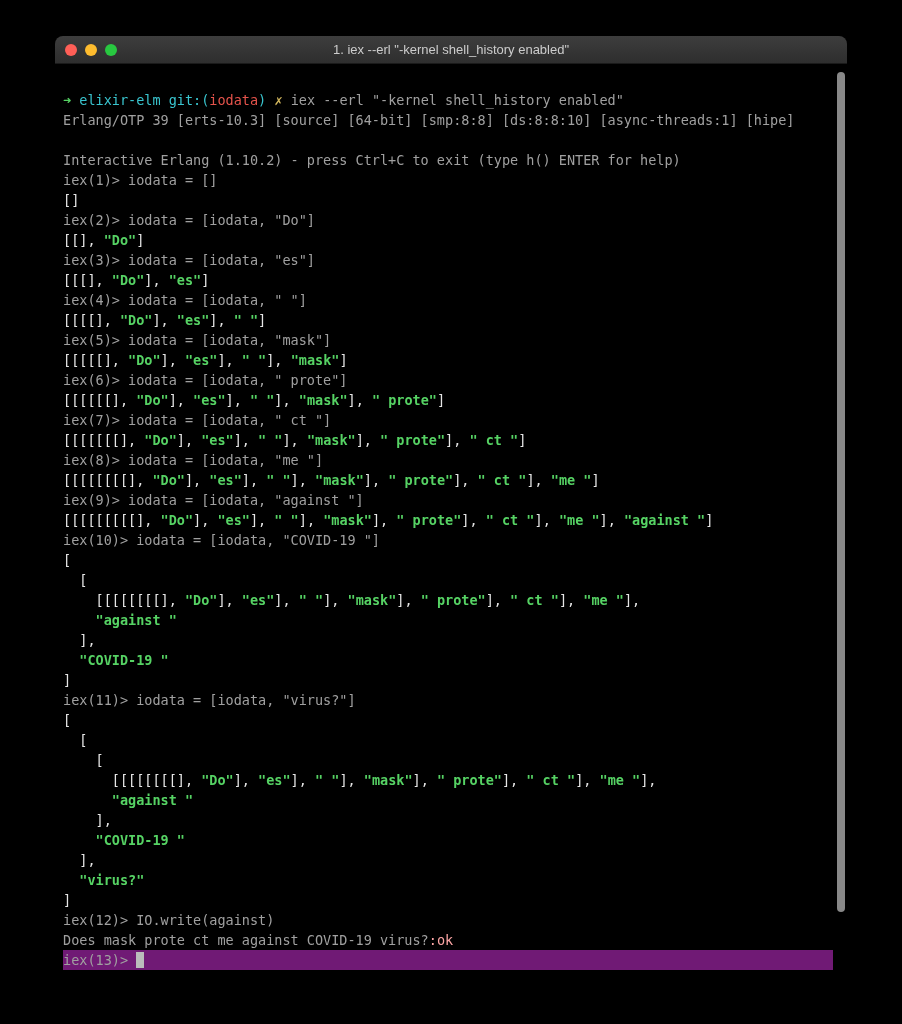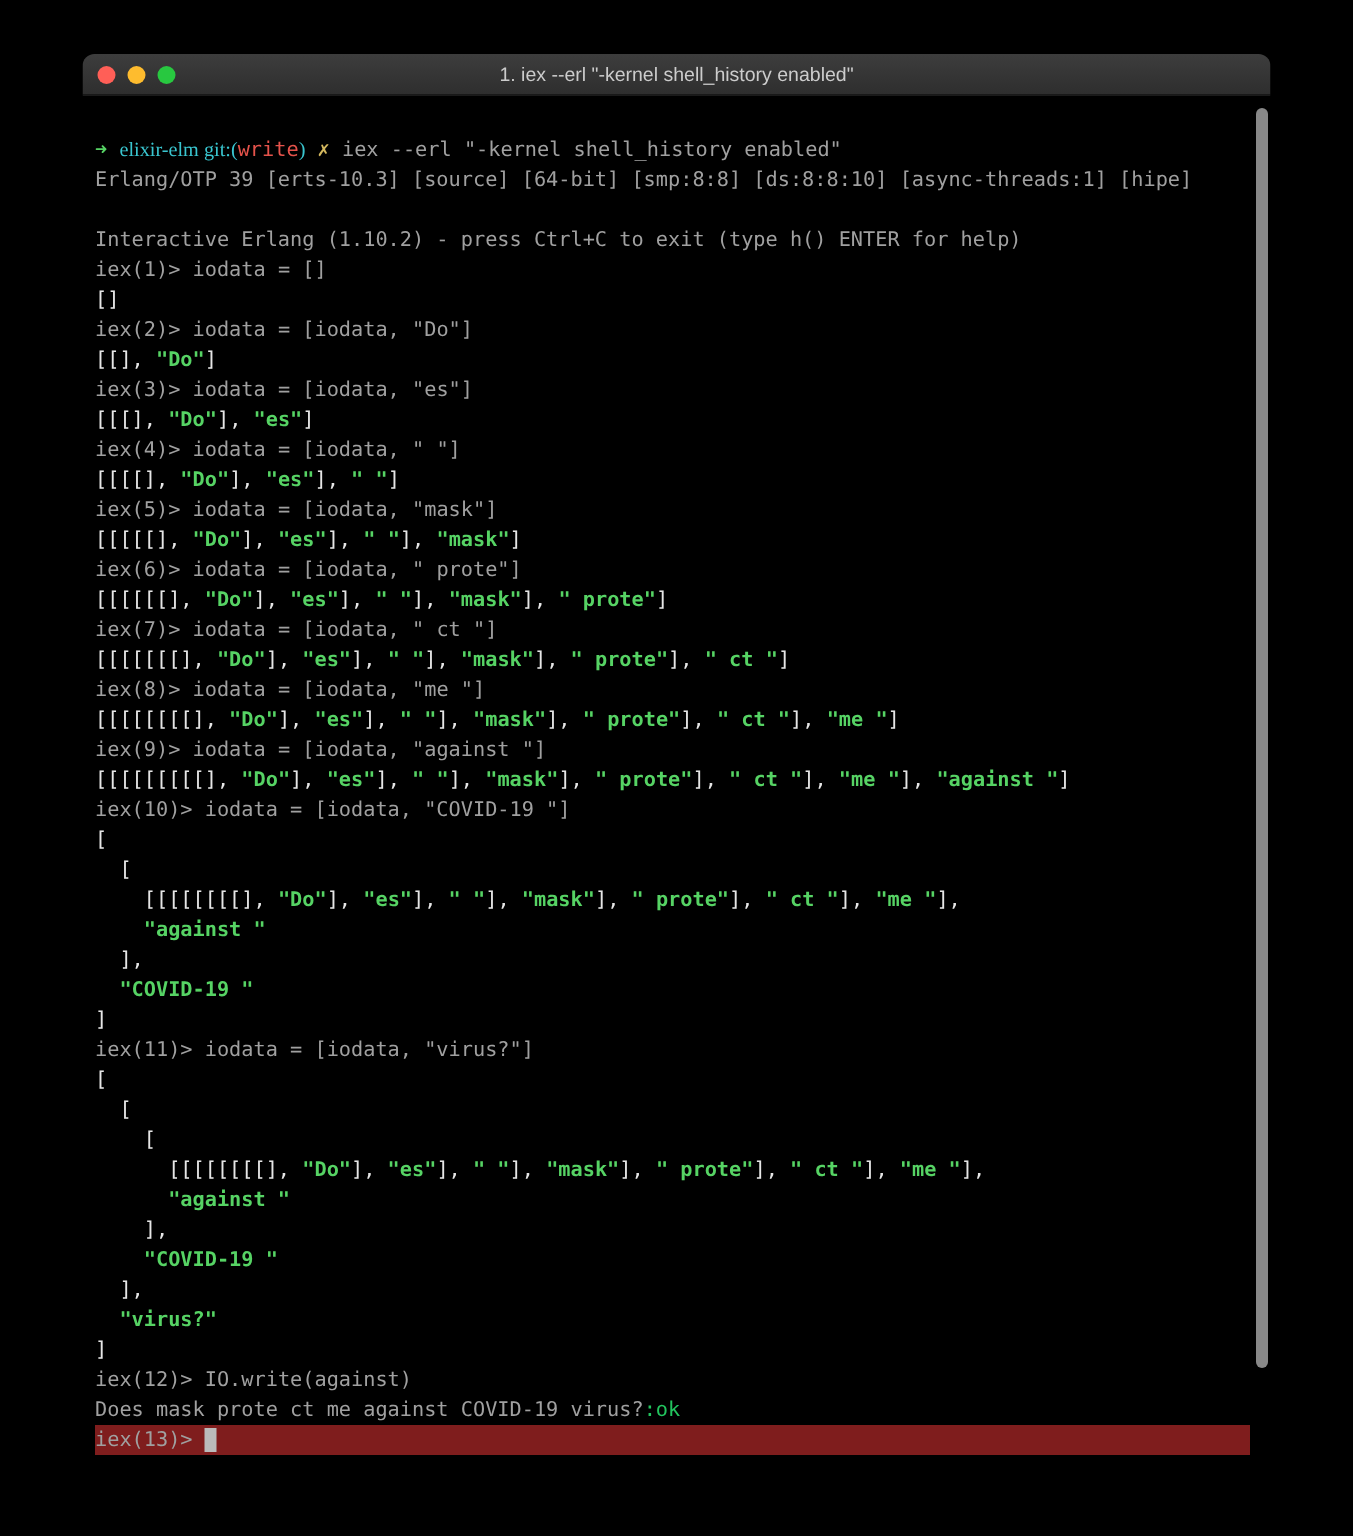--- a/index.html
+++ b/index.html
@@ -69,28 +69,28 @@
   .scroll-thumb {
     position: absolute;
     right: 0;
     width: 8px;
     top: 0;
     bottom: 0;
     background: #888;
     border-radius: 4px;
   }
   .g { color: #56d364; font-weight: bold; }
-  .gn { color: #22c55e; margin-top: 16px; }
-  .c { color: #39c5cf; font-family: Liberation Serif, serif; }
+  .gn { color: #fca5a5; margin-top: 16px; }
+  .c { color: #39c5cf; }
   .y { color: #d4b85e; }
   .r { color: #e5534b; }
   .w { color: #e6e6e6; }
   .p { color: #a0a0a0; }
   .activeline {
-    background: #7f1d1d;
+    background: #701a75;
     display: inline-block;
     width: calc(100% - 6px);
   }
   .cursor {
     background: #bbb;
     display: inline-block;
     width: 8px;
     height: 16px;
     vertical-align: text-bottom;
   }
@@ -102,21 +102,21 @@
   <div class="titlebar">
     <div class="traffic-lights">
       <div class="light red"></div>
       <div class="light yellow"></div>
       <div class="light green"></div>
     </div>
     <div class="title">1. iex --erl "-kernel shell_history enabled"</div>
   </div>
 
   <div class="terminal">
-<span class="g">➜ </span><span class="c">elixir-elm</span><span class="c"> git:(</span><span class="r">write</span><span class="c">)</span><span class="y"> ✗ </span><span class="p">iex --erl "-kernel shell_history enabled"</span>
+<span class="g">➜ </span><span class="c">elixir-elm</span><span class="c"> git:(</span><span class="r">iodata</span><span class="c">)</span><span class="y"> ✗ </span><span class="p">iex --erl "-kernel shell_history enabled"</span>
 <span class="p">Erlang/OTP 39 [erts-10.3] [source] [64-bit] [smp:8:8] [ds:8:8:10] [async-threads:1] [hipe]</span>
 
 <span class="p">Interactive Erlang (1.10.2) - press Ctrl+C to exit (type h() ENTER for help)</span>
 <span class="p">iex(1)&gt; </span><span class="p">iodata = []</span>
 <span class="w">[]</span>
 <span class="p">iex(2)&gt; </span><span class="p">iodata = [iodata, "Do"]</span>
 <span class="w">[[], </span><span class="g">"Do"</span><span class="w">]</span>
 <span class="p">iex(3)&gt; </span><span class="p">iodata = [iodata, "es"]</span>
 <span class="w">[[[], </span><span class="g">"Do"</span><span class="w">], </span><span class="g">"es"</span><span class="w">]</span>
 <span class="p">iex(4)&gt; </span><span class="p">iodata = [iodata, " "]</span>

